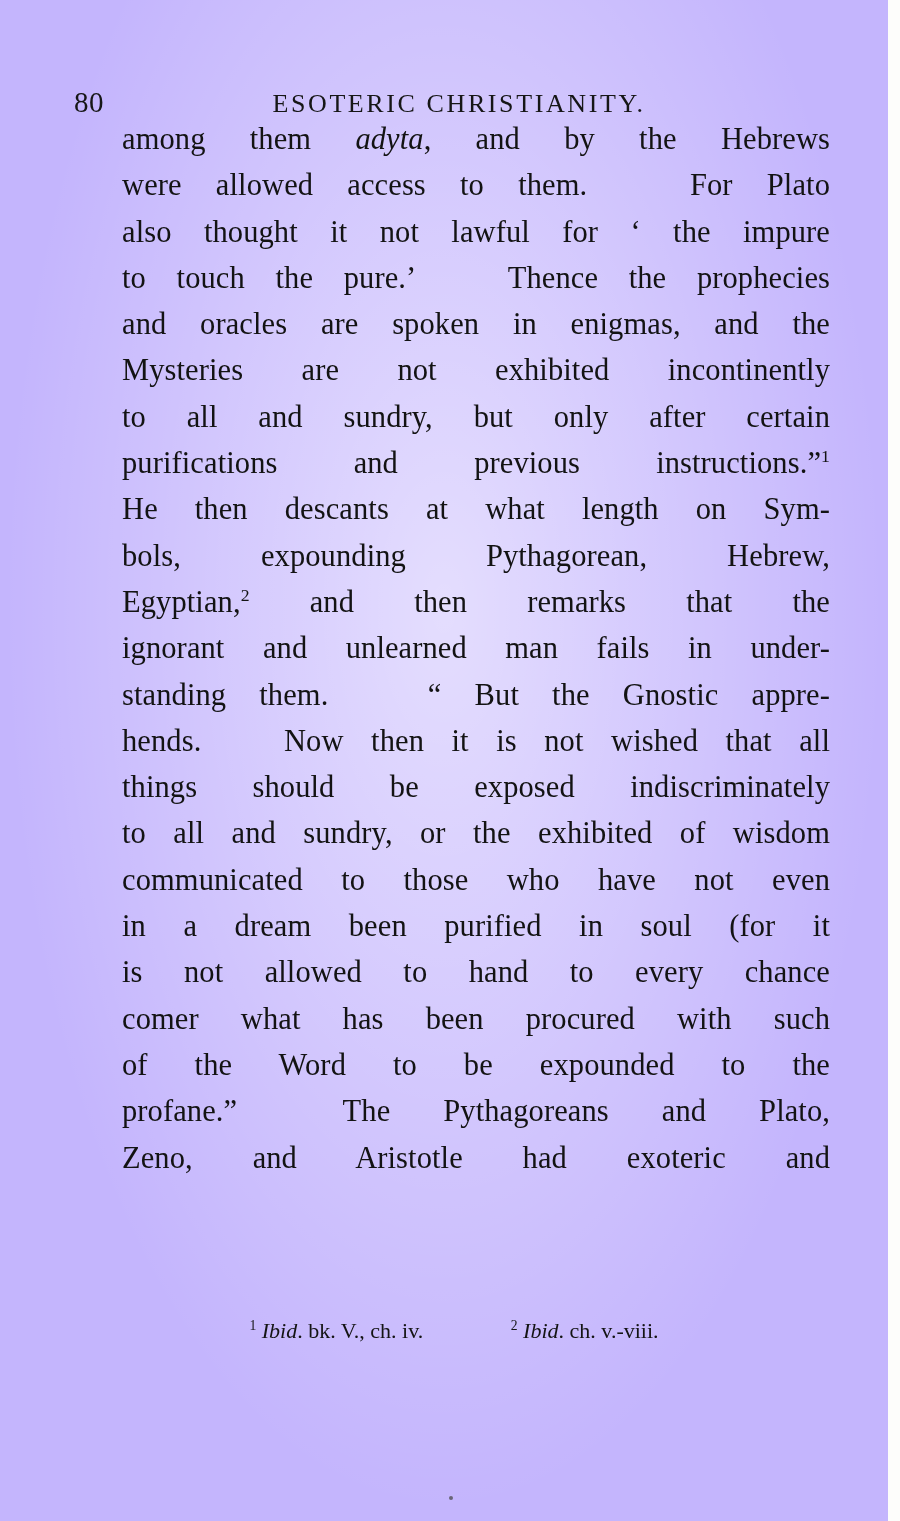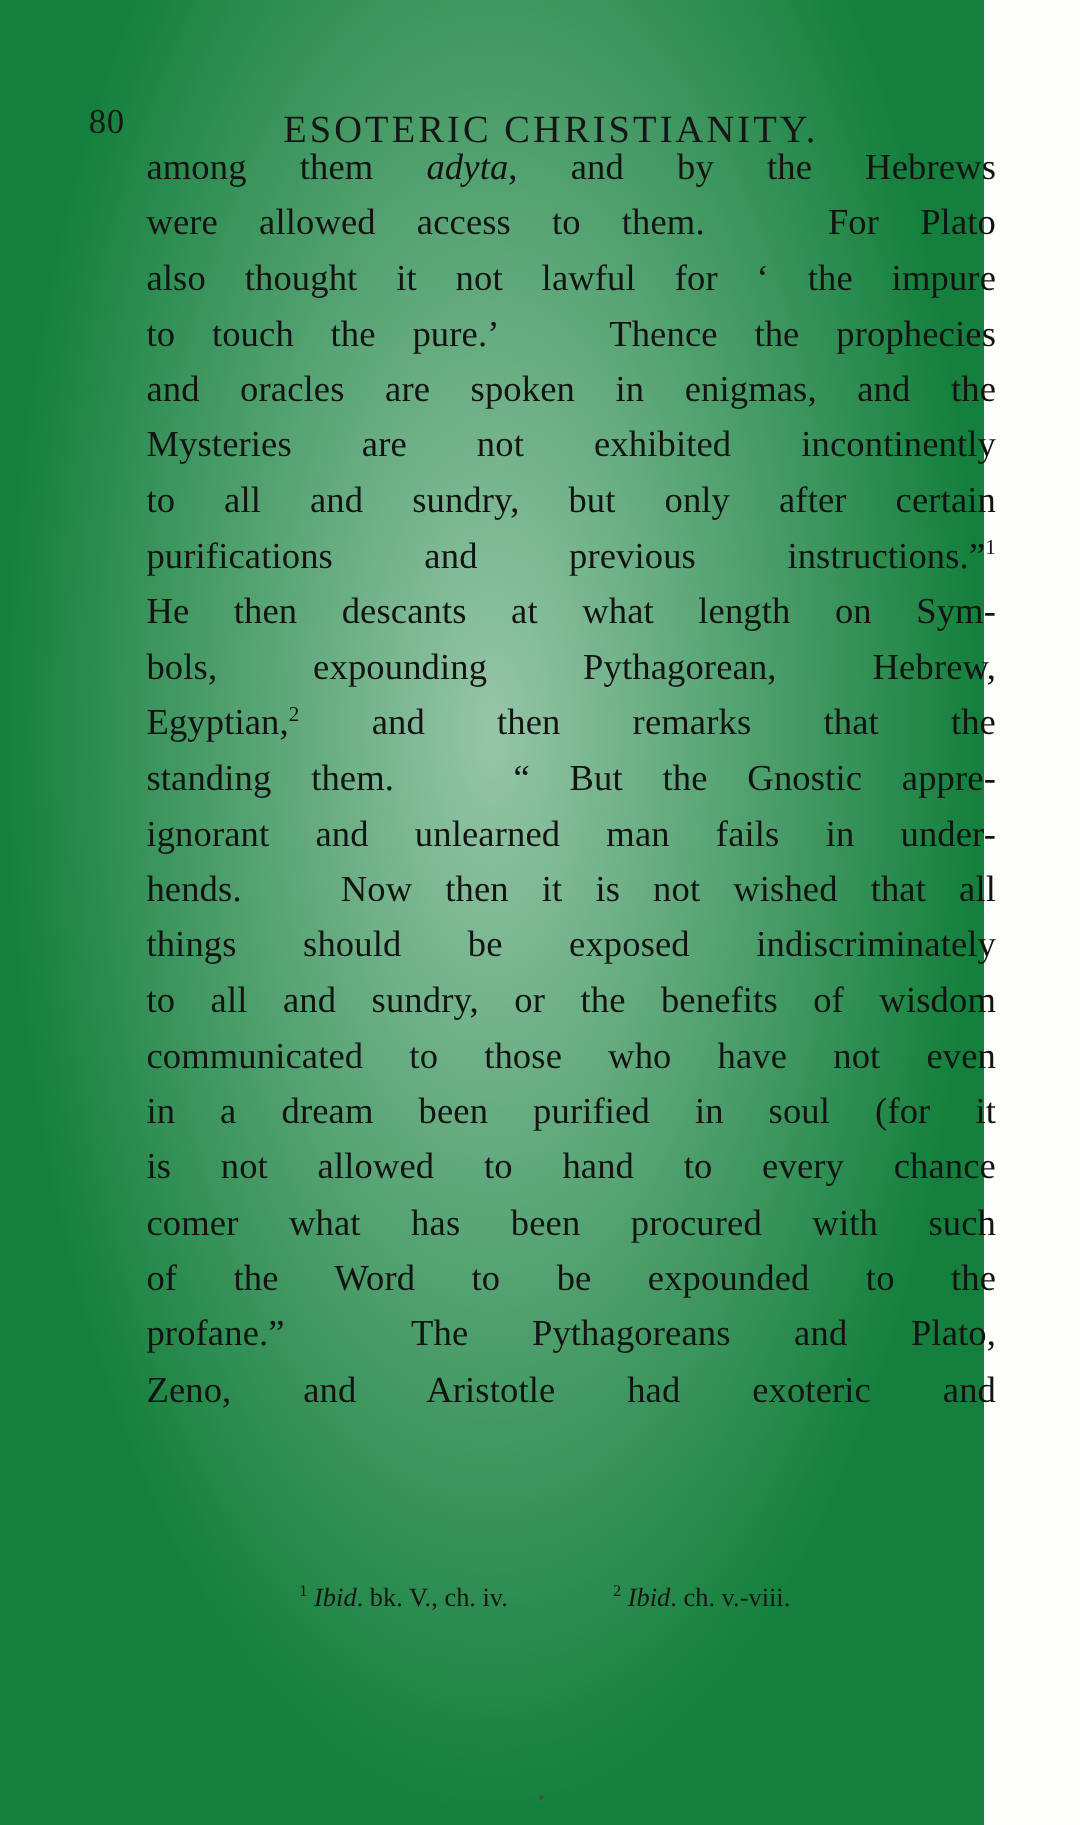--- a/index.html
+++ b/index.html
@@ -12,23 +12,23 @@
     background: #fdfdfb;
     font-family: "Liberation Serif", serif;
     color: #1a1a1a;
     position: relative;
     overflow: hidden;
   }
   .page {
     position: absolute;
     left: 0;
     top: 0;
-    width: 820px;
+    width: 888px;
     height: 1521px;
-    background: #15803d;
+    background: #c4b5fd;
   }
   
   .page::before {
     content: "";
     position: absolute;
     inset: 0;
     background:
       radial-gradient(ellipse at 50% 40%, rgba(255,255,255,0.55) 0%, rgba(250,248,242,0) 70%);
     pointer-events: none;
   }
@@ -47,21 +47,21 @@
     font-size: 29px;
     letter-spacing: 0.5px;
     color: #171717;
   }
   .running-head {
     position: absolute;
     left: 0;
     top: 47px;
     width: 900px;
     text-align: center;
-    font-size: 32px;
+    font-size: 26px;
     letter-spacing: 2.6px;
     color: #161616;
     padding-left: 18px;
     box-sizing: border-box;
   }
 
   .body-text {
     position: absolute;
     left: 78px;
     top: 116px;
@@ -142,25 +142,25 @@
     <span class="line just">were allowed access to them.&nbsp;&nbsp; For Plato</span>
     <span class="line just">also thought it not lawful for ‘ the impure</span>
     <span class="line just">to touch the pure.’&nbsp;&nbsp; Thence the prophecies</span>
     <span class="line just">and oracles are spoken in enigmas, and the</span>
     <span class="line just">Mysteries are not exhibited incontinently</span>
     <span class="line just">to all and sundry, but only after certain</span>
     <span class="line just">purifications and previous instructions.”<sup>1</sup></span>
     <span class="line just">He then descants at what length on Sym-</span>
     <span class="line just">bols, expounding Pythagorean, Hebrew,</span>
     <span class="line just">Egyptian,<sup>2</sup> and then remarks that the</span>
+    <span class="line just">ignorant and unlearned man fails in under-</span>
     <span class="line just">standing them.&nbsp;&nbsp; “ But the Gnostic appre-</span>
-    <span class="line just">ignorant and unlearned man fails in under-</span>
     <span class="line just">hends.&nbsp;&nbsp; Now then it is not wished that all</span>
     <span class="line just">things should be exposed indiscriminately</span>
-    <span class="line just">to all and sundry, or the benefits of wisdom</span>
+    <span class="line just">to all and sundry, or the exhibited of wisdom</span>
     <span class="line just">communicated to those who have not even</span>
     <span class="line just">in a dream been purified in soul (for it</span>
     <span class="line just">is not allowed to hand to every chance</span>
     <span class="line just">comer what has been procured with such</span>
     <span class="line just">of the Word to be expounded to the</span>
     <span class="line just">profane.”&nbsp; The Pythagoreans and Plato,</span>
     <span class="line just">Zeno, and Aristotle had exoteric and</span>
   </div>
 
   <div class="footnotes">

